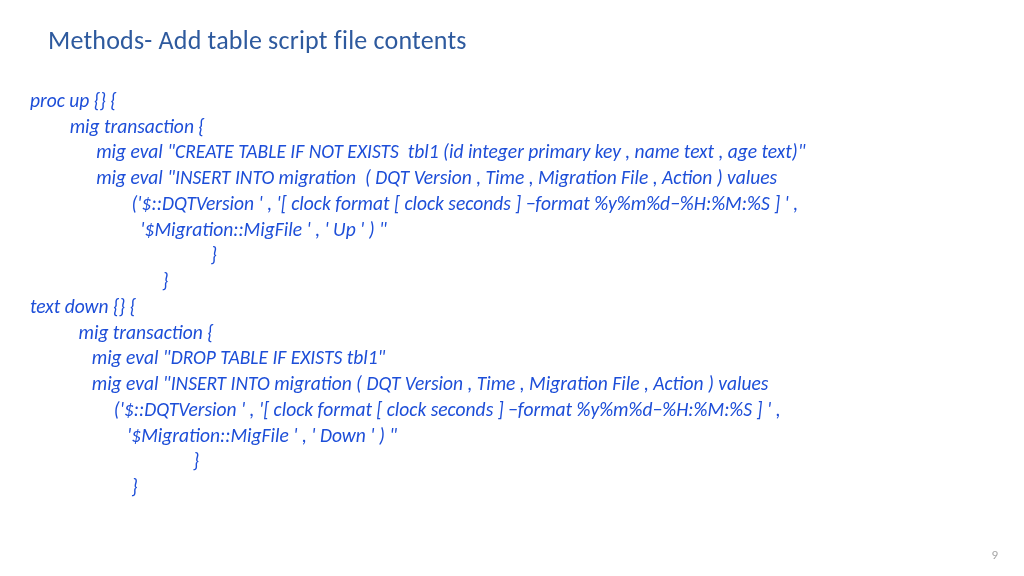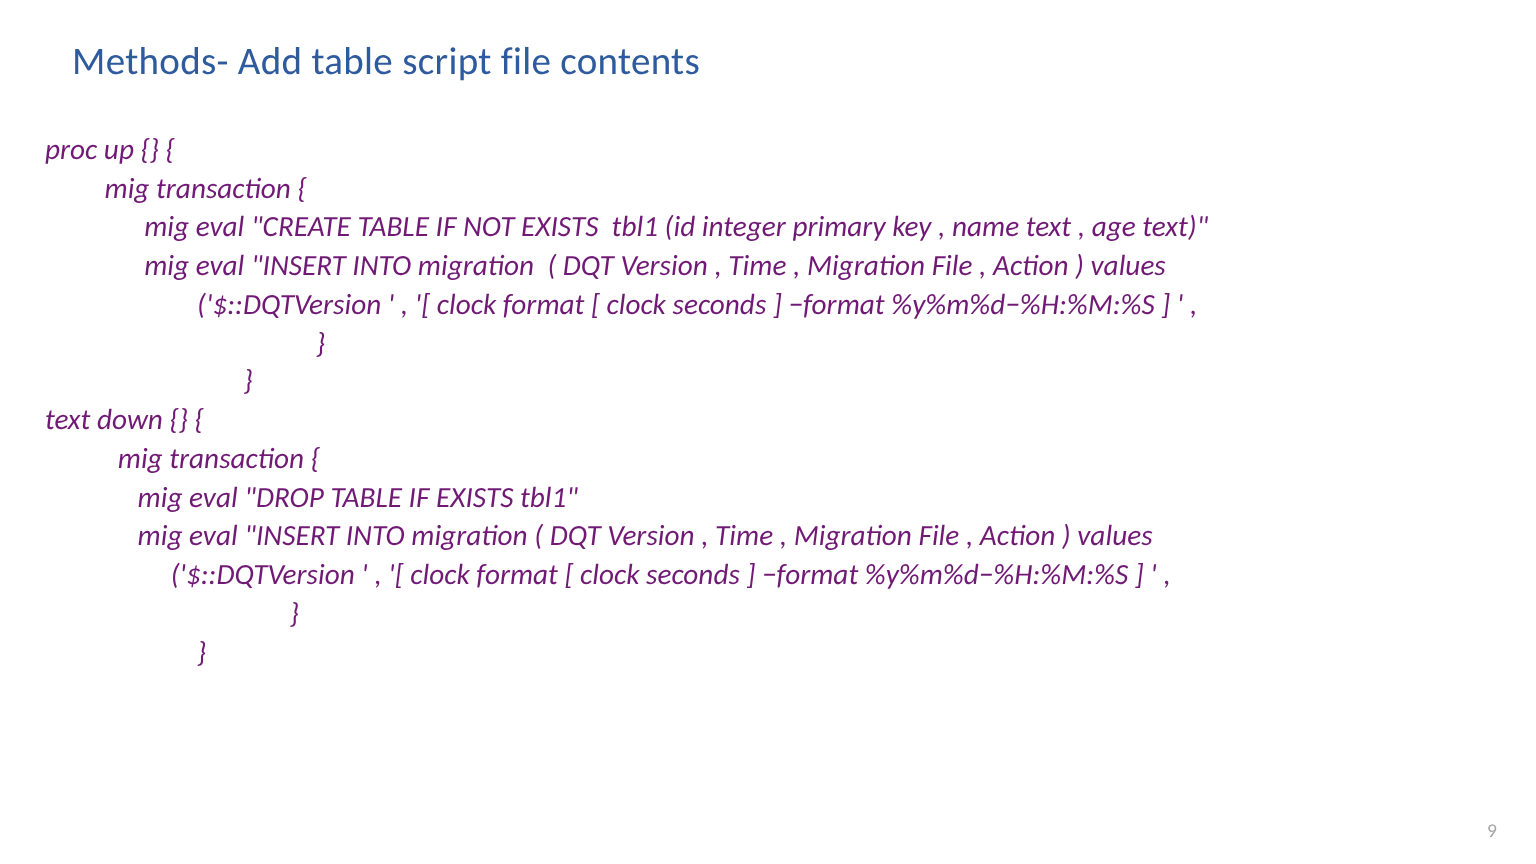--- a/index.html
+++ b/index.html
@@ -21,21 +21,21 @@
     color: #2E5A9E;
     letter-spacing: 0.2px;
   }
   .code-block {
     position: absolute;
     top: 88px;
     left: 30px;
     right: 30px;
     font-style: italic;
     font-weight: 400;
-    color: #701a75;
+    color: #1d4ed8;
     font-size: 19.5px;
     line-height: 1.32;
   }
   .code-block .line {
     white-space: pre;
   }
   .page-number {
     position: absolute;
     bottom: 14px;
     right: 26px;
@@ -47,24 +47,26 @@
 <body>
 
 <div class="title">Methods- Add table script file contents</div>
 
 <div class="code-block">
   <div class="line">proc up {} {</div>
   <div class="line">         mig transaction {</div>
   <div class="line">               mig eval "CREATE TABLE IF NOT EXISTS  tbl1 (id integer primary key , name text , age text)"</div>
   <div class="line">               mig eval "INSERT INTO migration  ( DQT Version , Time , Migration File , Action ) values</div>
   <div class="line">                       ('$::DQTVersion ' , '[ clock format [ clock seconds ] −format %y%m%d−%H:%M:%S ] ' ,</div>
+  <div class="line">                         '$Migration::MigFile ' , ' Up ' ) "</div>
   <div class="line">                                         }</div>
   <div class="line">                              }</div>
   <div class="line">text down {} {</div>
   <div class="line">           mig transaction {</div>
   <div class="line">              mig eval "DROP TABLE IF EXISTS tbl1"</div>
   <div class="line">              mig eval "INSERT INTO migration ( DQT Version , Time , Migration File , Action ) values</div>
   <div class="line">                   ('$::DQTVersion ' , '[ clock format [ clock seconds ] −format %y%m%d−%H:%M:%S ] ' ,</div>
+  <div class="line">                      '$Migration::MigFile ' , ' Down ' ) "</div>
   <div class="line">                                     }</div>
   <div class="line">                       }</div>
 </div>
 
 <div class="page-number">9</div>
 
 </body></html>

